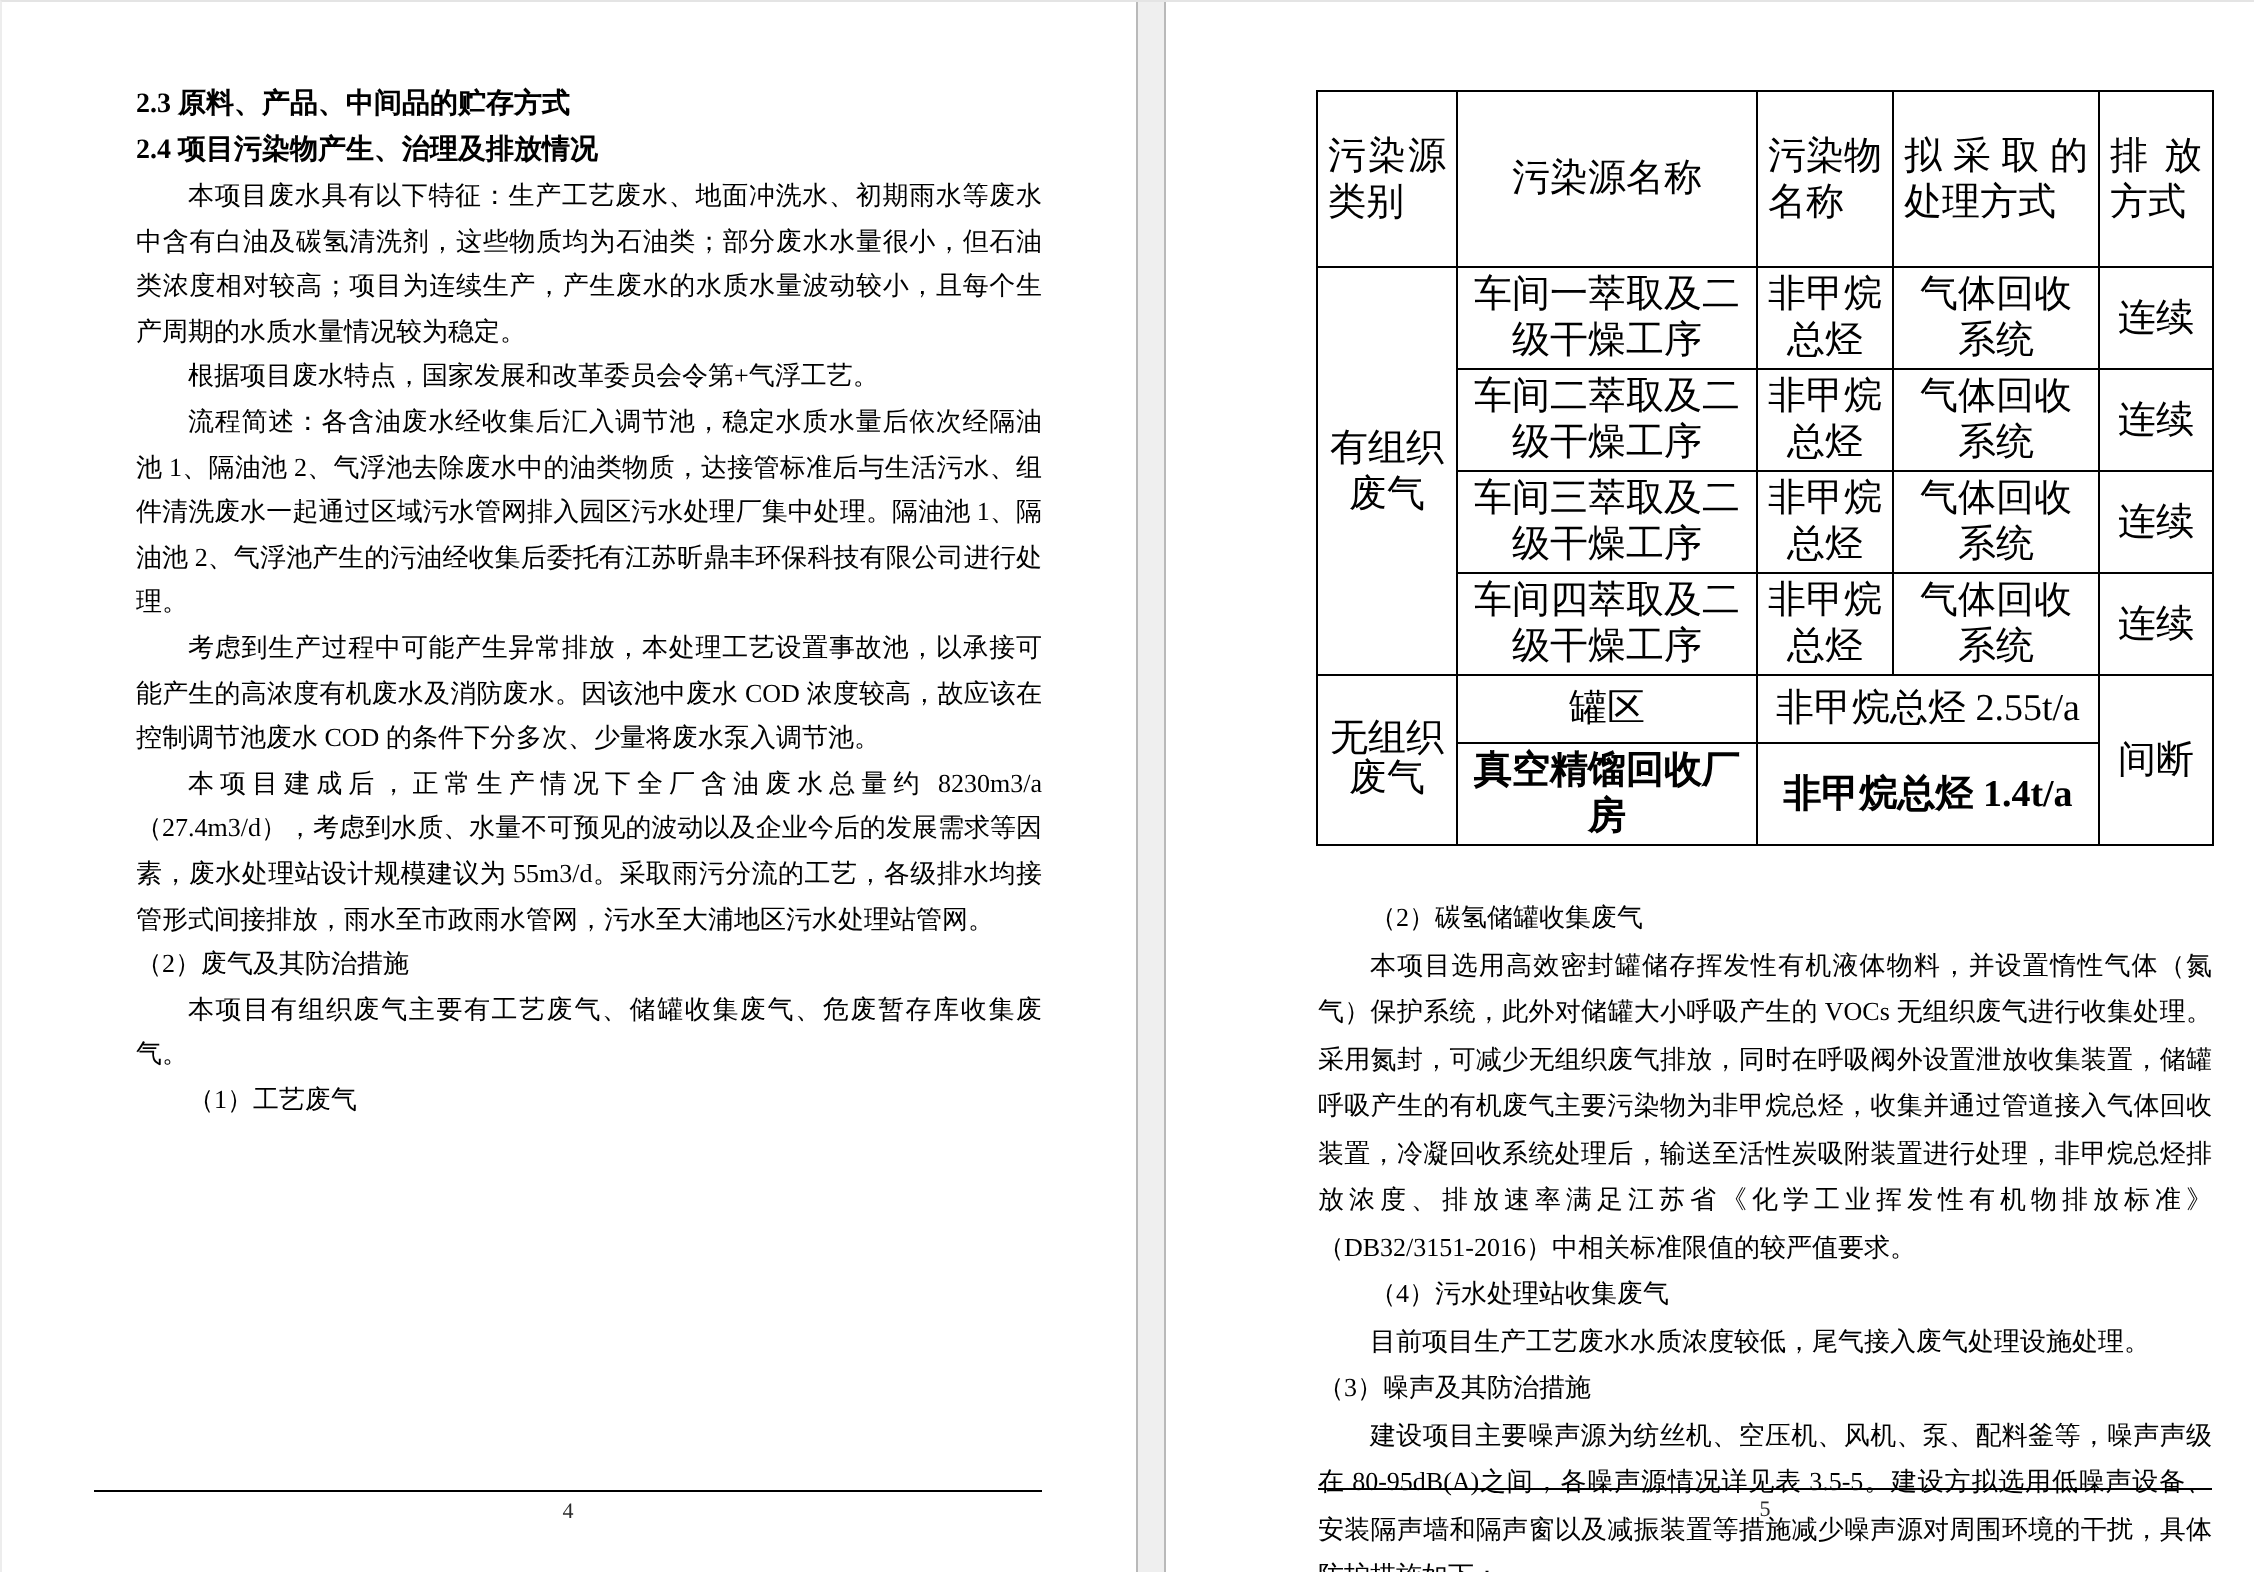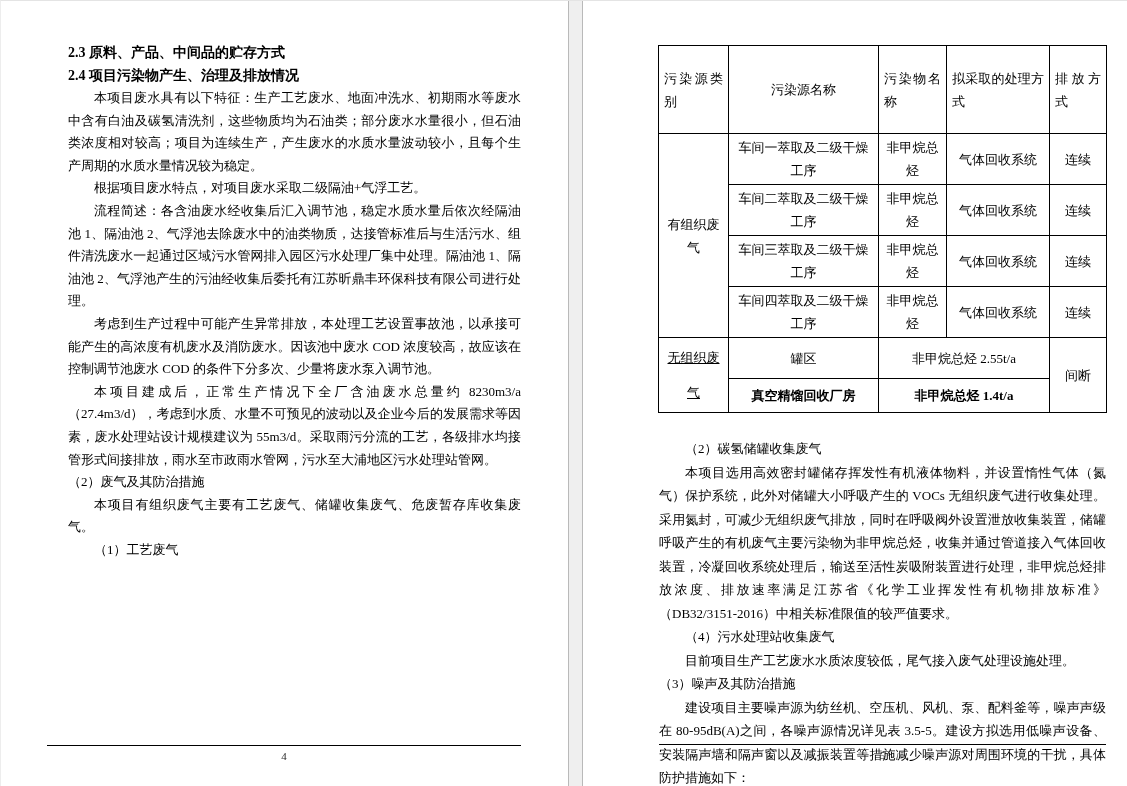--- a/index.html
+++ b/index.html
@@ -30,31 +30,31 @@
   p.sub      { text-indent:2em; }
 
   
   .content-right {
     position:absolute; left:76px; right:22px; top:44px;
     font-size:13px; line-height:23.5px;
     text-align:justify; text-justify:inter-ideograph;
   }
   table.pollution {
     width:448px; margin-left:-1px; border-collapse:collapse; table-layout:fixed;
-    font-size:13px; line-height:23px;
+    font-size:19px; line-height:23px;
   }
   table.pollution td {
     border:1px solid #000; vertical-align:middle; overflow:hidden;
     padding:2px 5px; text-align:center;
   }
   tr.thead td { height:88px; text-align:justify; text-justify:inter-ideograph; }
   tr.thead td.c { text-align:center; }
   tr.brow td { height:48px; }
   td.cat   { text-align:justify; text-justify:inter-ideograph; padding:0 8px; }
-  td.cat2  { text-align:left; padding:0 14px 0 8px; line-height:35px;text-decoration:underline; }
+  td.cat2  { text-align:left; padding:0 14px 0 8px; line-height:20px; }
   td.src   { padding:2px 10px; }
   td.pol   { text-align:justify; text-justify:inter-ideograph; padding:2px 6px;margin-left:36px; }
   td.trt   { text-align:left; padding:2px 6px; }
   td.mode  { text-align:left; padding:2px 4px 2px 6px; }
   tr.u1 td { height:34px; }
   tr.u2 td { height:27px;font-weight:bold; }
   .below-table { margin-top:24px; }
 
   
   .footer {
@@ -68,21 +68,21 @@
 </head>
 <body>
 
 <div class="viewport">
 
   <div class="page page-left">
     <div class="content-left">
       <h2>2.3 原料、产品、中间品的贮存方式</h2>
       <h2>2.4 项目污染物产生、治理及排放情况</h2>
       <p class="indent">本项目废水具有以下特征：生产工艺废水、地面冲洗水、初期雨水等废水中含有白油及碳氢清洗剂，这些物质均为石油类；部分废水水量很小，但石油类浓度相对较高；项目为连续生产，产生废水的水质水量波动较小，且每个生产周期的水质水量情况较为稳定。</p>
-      <p class="indent">根据项目废水特点，对项目废水采取二级隔油+气浮工艺。</p>
+      <p class="indent">根据项目废水特点，国家发展和改革委员会令第+气浮工艺。</p>
       <p class="indent">流程简述：各含油废水经收集后汇入调节池，稳定水质水量后依次经隔油池 1、隔油池 2、气浮池去除废水中的油类物质，达接管标准后与生活污水、组件清洗废水一起通过区域污水管网排入园区污水处理厂集中处理。隔油池 1、隔油池 2、气浮池产生的污油经收集后委托有江苏昕鼎丰环保科技有限公司进行处理。</p>
       <p class="indent">考虑到生产过程中可能产生异常排放，本处理工艺设置事故池，以承接可能产生的高浓度有机废水及消防废水。因该池中废水 COD 浓度较高，故应该在控制调节池废水 COD 的条件下分多次、少量将废水泵入调节池。</p>
       <p class="indent">本项目建成后，正常生产情况下全厂含油废水总量约 8230m3/a（27.4m3/d），考虑到水质、水量不可预见的波动以及企业今后的发展需求等因素，废水处理站设计规模建议为 55m3/d。采取雨污分流的工艺，各级排水均接管形式间接排放，雨水至市政雨水管网，污水至大浦地区污水处理站管网。</p>
       <p class="noindent">（2）废气及其防治措施</p>
       <p class="indent">本项目有组织废气主要有工艺废气、储罐收集废气、危废暂存库收集废气。</p>
       <p class="sub">（1）工艺废气</p>
     </div>
     <div class="footer footer-left">
       <span>4</span>
     </div>

